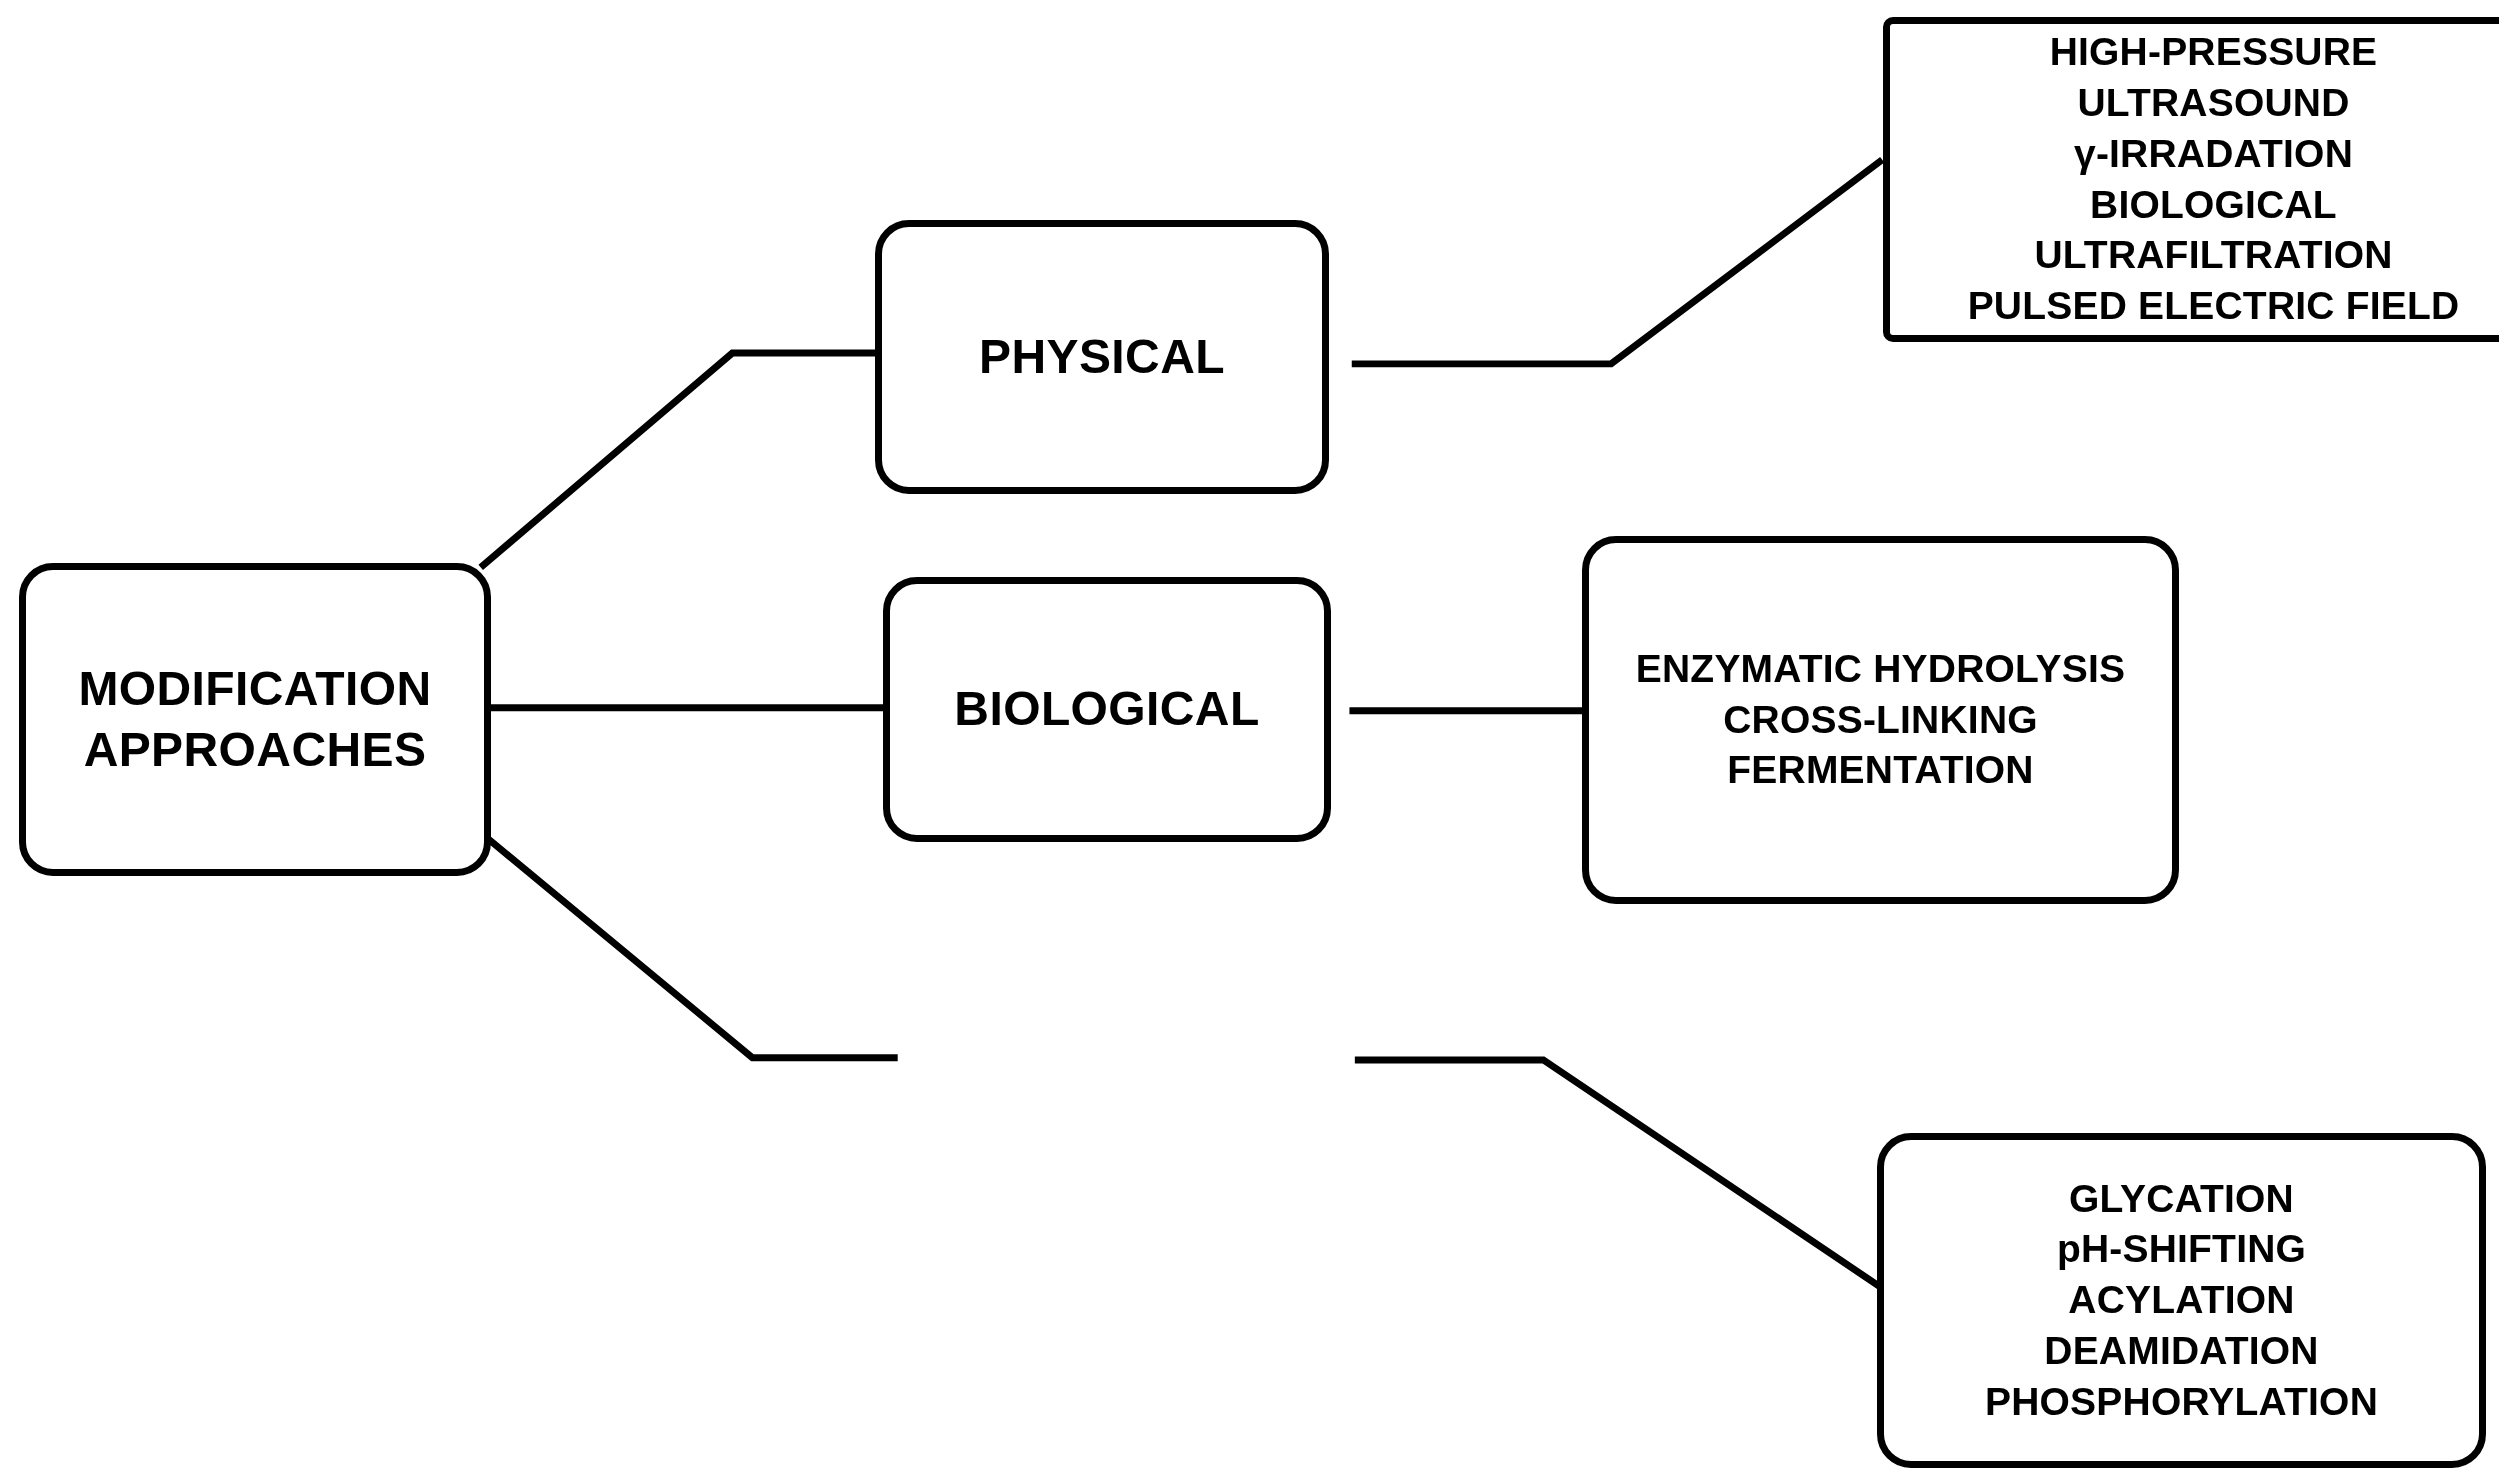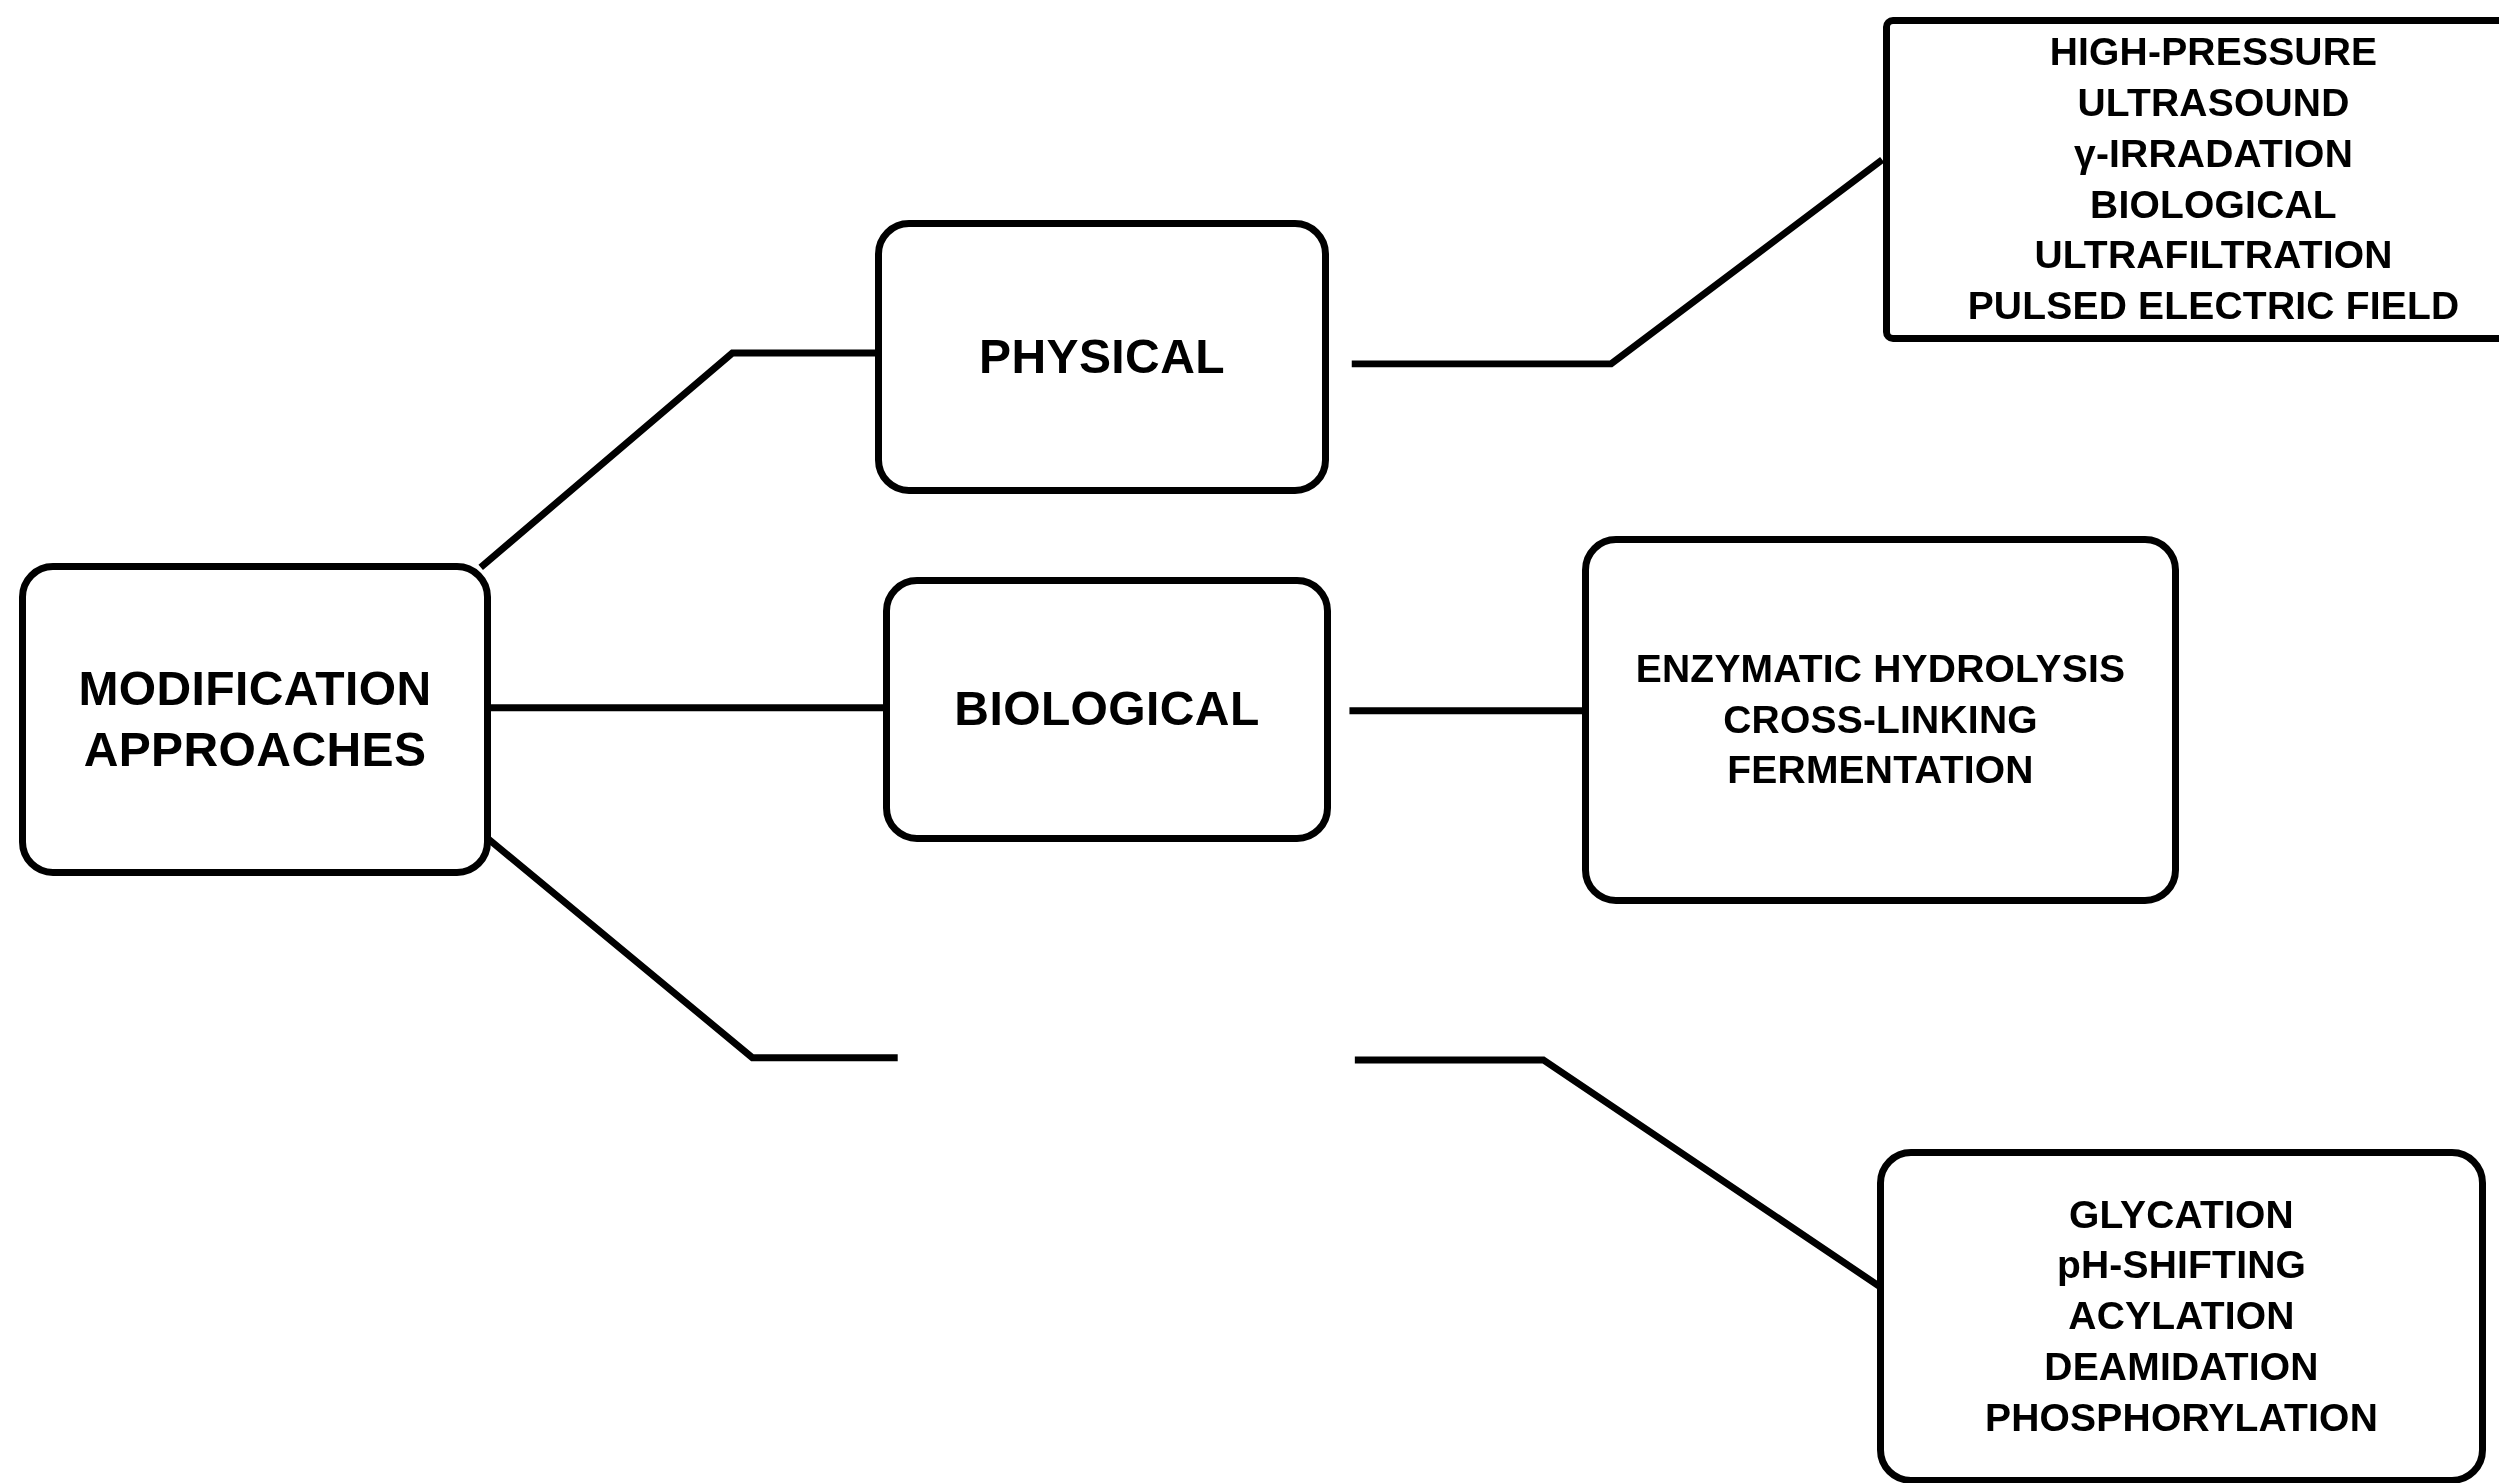--- a/index.html
+++ b/index.html
@@ -61,21 +61,21 @@
     white-space: nowrap;
   }
 
   
   #node-root        { left: 19px;   top: 563px;  width: 472px; height: 313px; }
   #node-physical    { left: 875px; top: 220px;  width: 454px; height: 274px; }
   #node-biological  { left: 883px; top: 577px;  width: 448px; height: 265px; }
   #node-chemical    { left: 890px; top: 929px; width: 470px; height: 266px; }
   #node-physical-methods   { left: 1883px; top: 17px;   width: 661px; height: 325px; border-radius: 10px; }
   #node-biological-methods { left: 1582px; top: 536px;  width: 597px; height: 368px; }
-  #node-chemical-methods   { left: 1877px; top: 1133px; width: 609px; height: 335px; margin-top: 16px; }
+  #node-chemical-methods   { left: 1877px; top: 1133px; width: 609px; height: 335px; }
 </style>
 </head>
 <body>
 
 <div id="diagram-root">
 
   <svg id="edge-layer" viewBox="0 0 3243 1925" width="2500" height="1484" xmlns="http://www.w3.org/2000/svg">
 
     <polyline points="627,733 950,458 1140,458" fill="none" stroke="#000000" stroke-width="9" stroke-linecap="square" stroke-linejoin="miter"></polyline>
 

